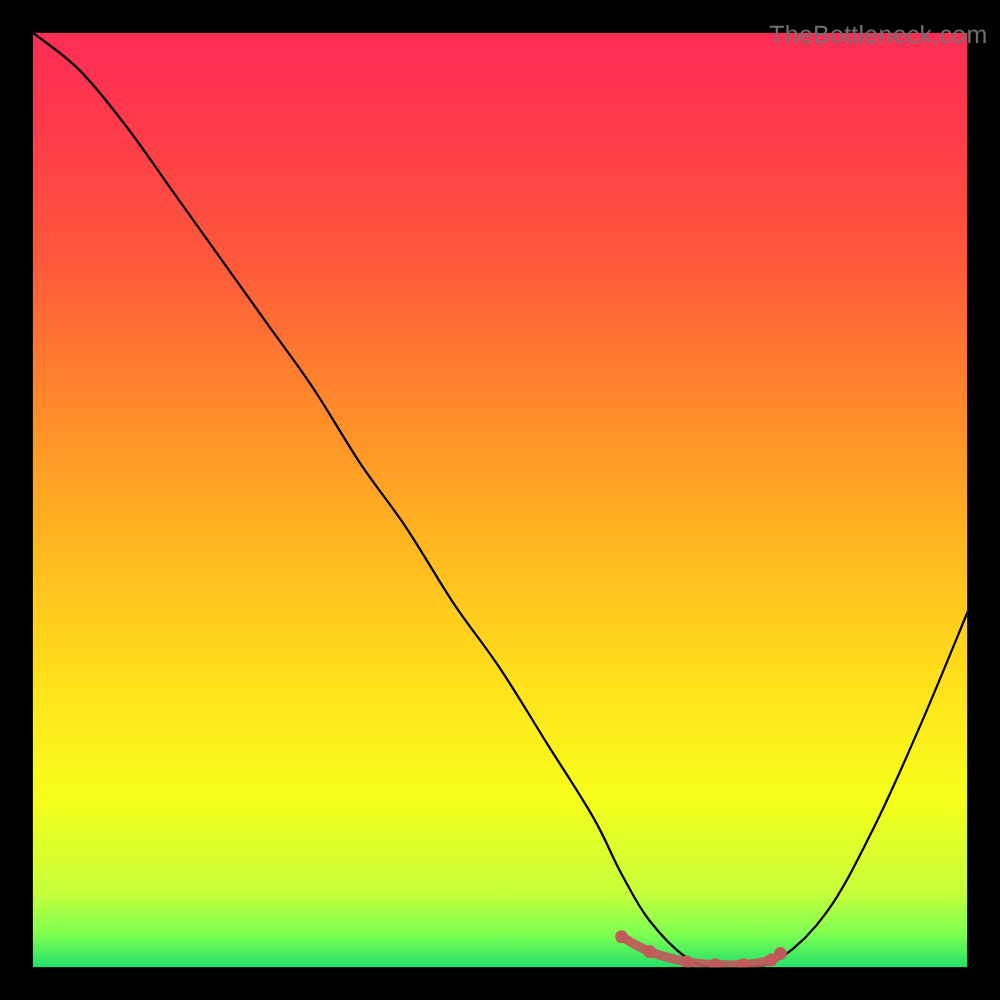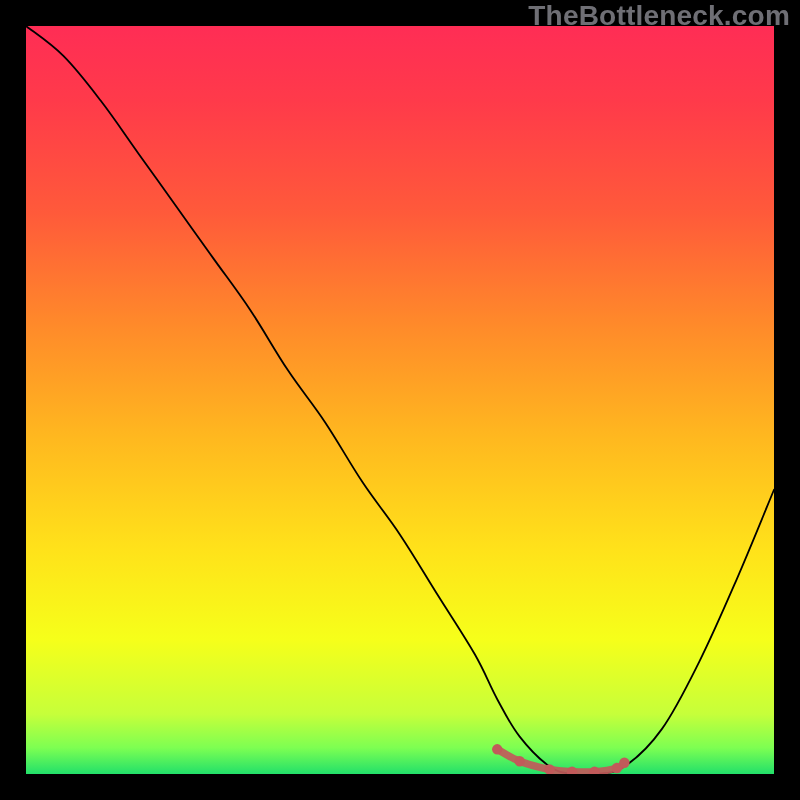--- a/index.html
+++ b/index.html
@@ -17,24 +17,24 @@
     width: 748px;
     height: 748px;
     overflow: hidden;
   }
   .gradient {
     position: absolute;
     left: 0; right: 0; top: 0; bottom: 0;
   }
   .watermark {
     position: absolute;
-    top: 0;
+    top: 17px;
     right: 10px;
-    font-size: 28px;
-    font-weight: 700;
+    font-size: 20px;
+    font-weight: 400;
     color: #6f6f75;
     letter-spacing: 0.2px;
     user-select: none;
   }
   svg.curve {
     position: absolute;
     left: 0; top: 0;
     width: 100%; height: 100%;
   }
 </style>

